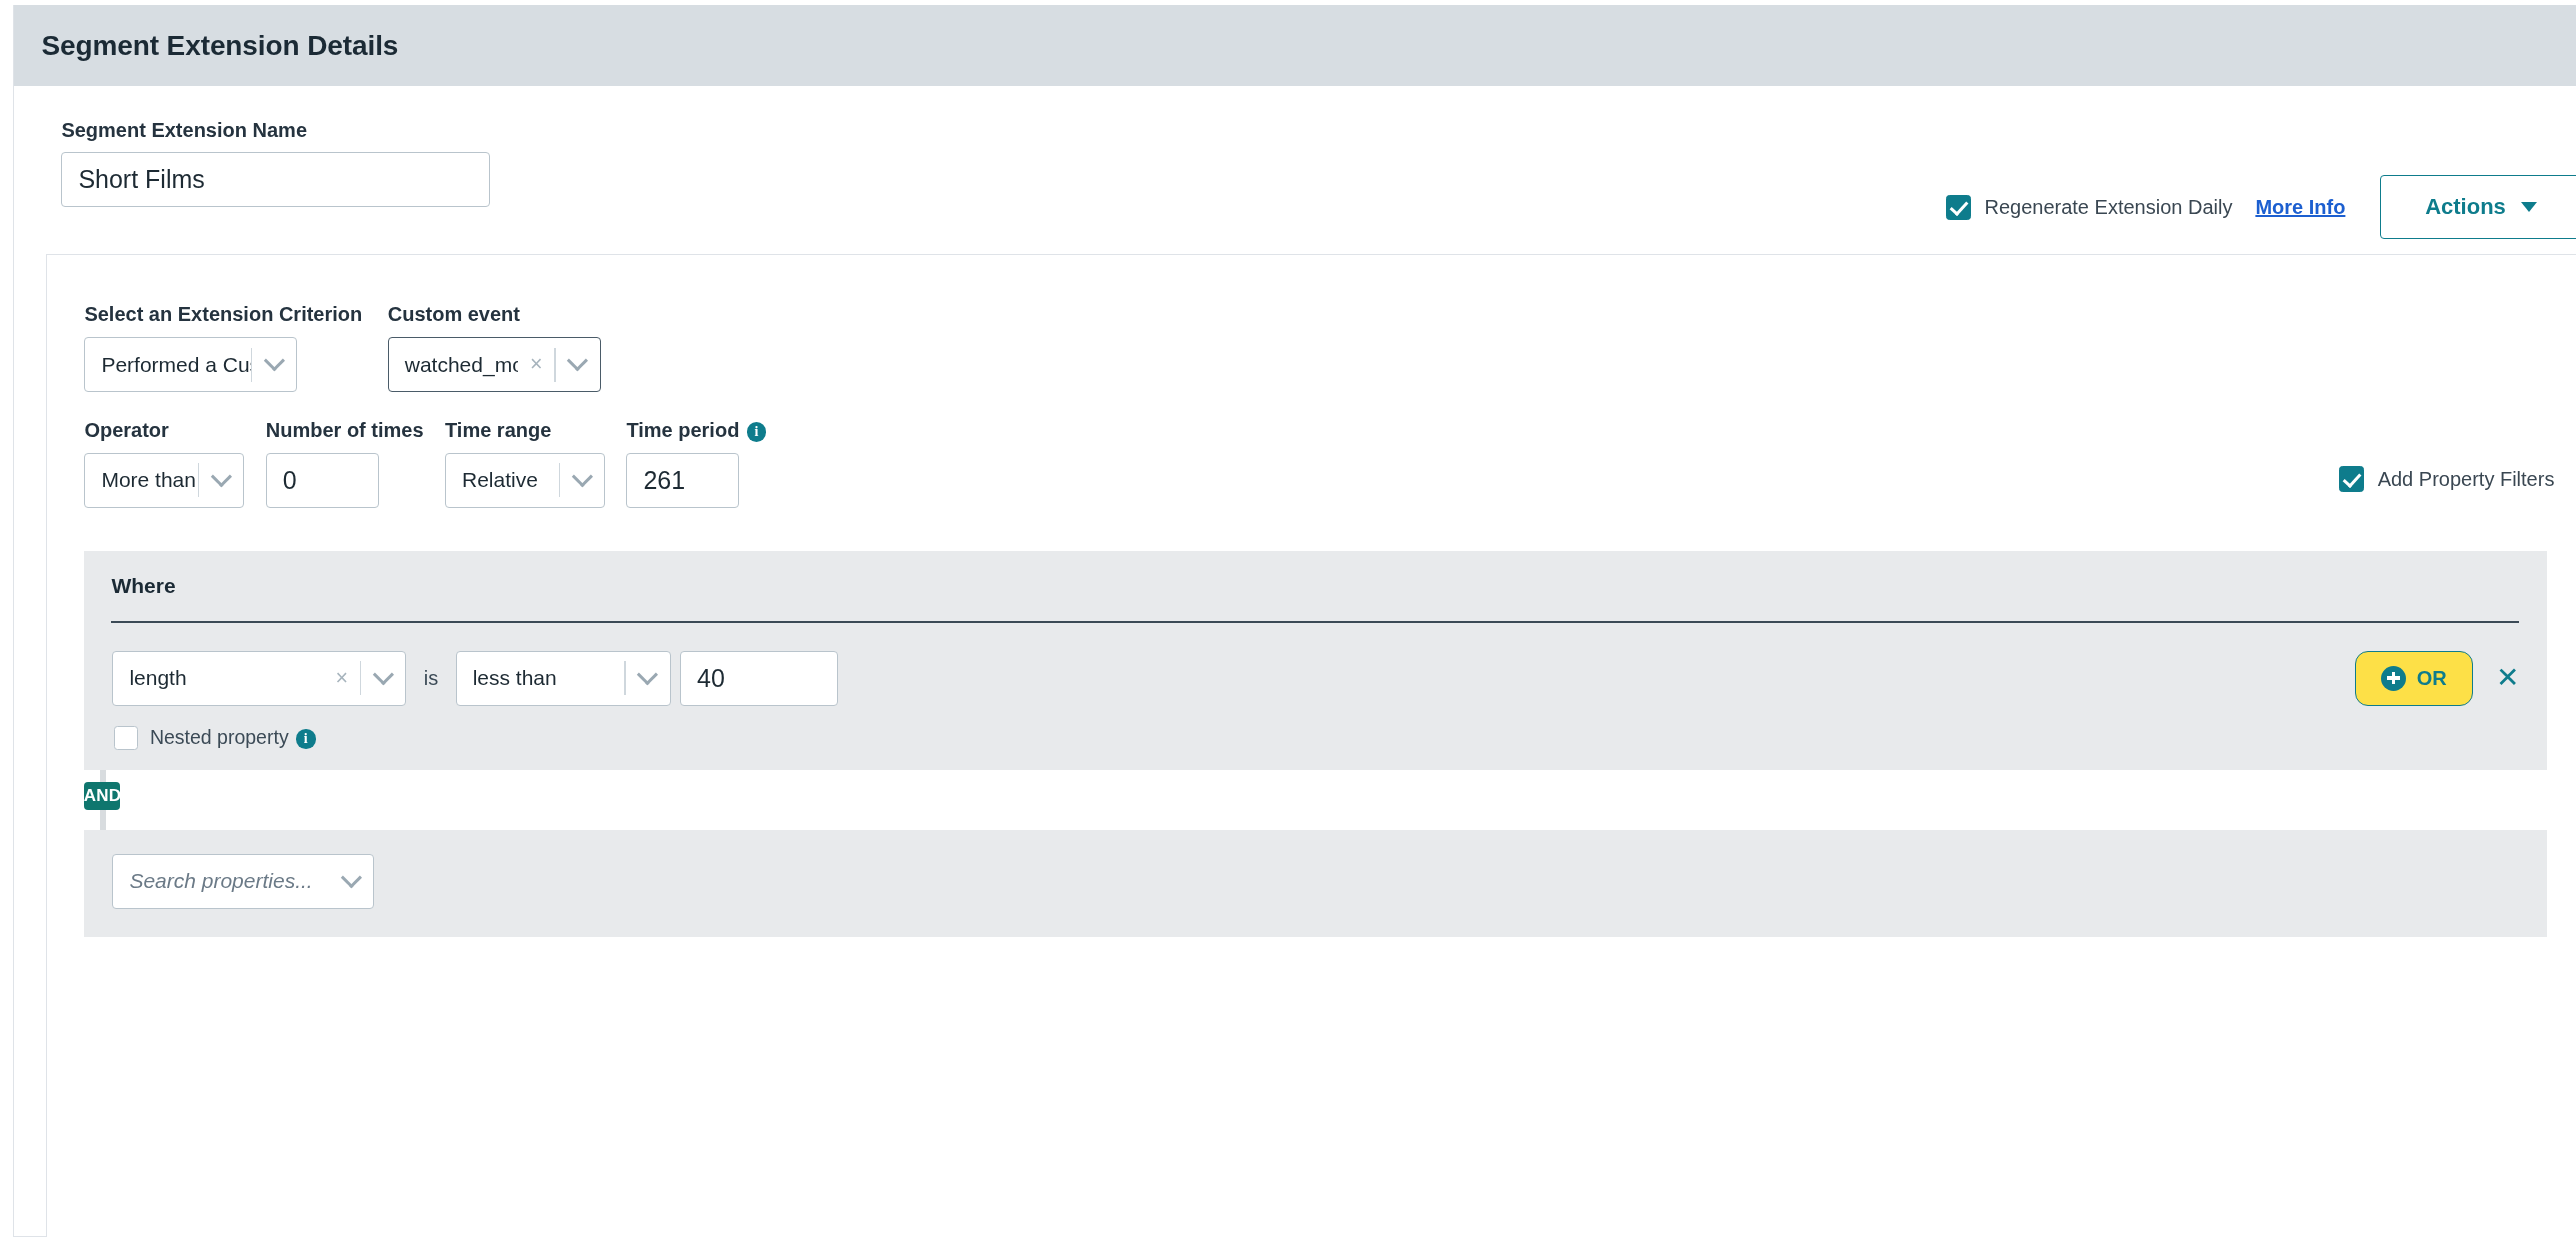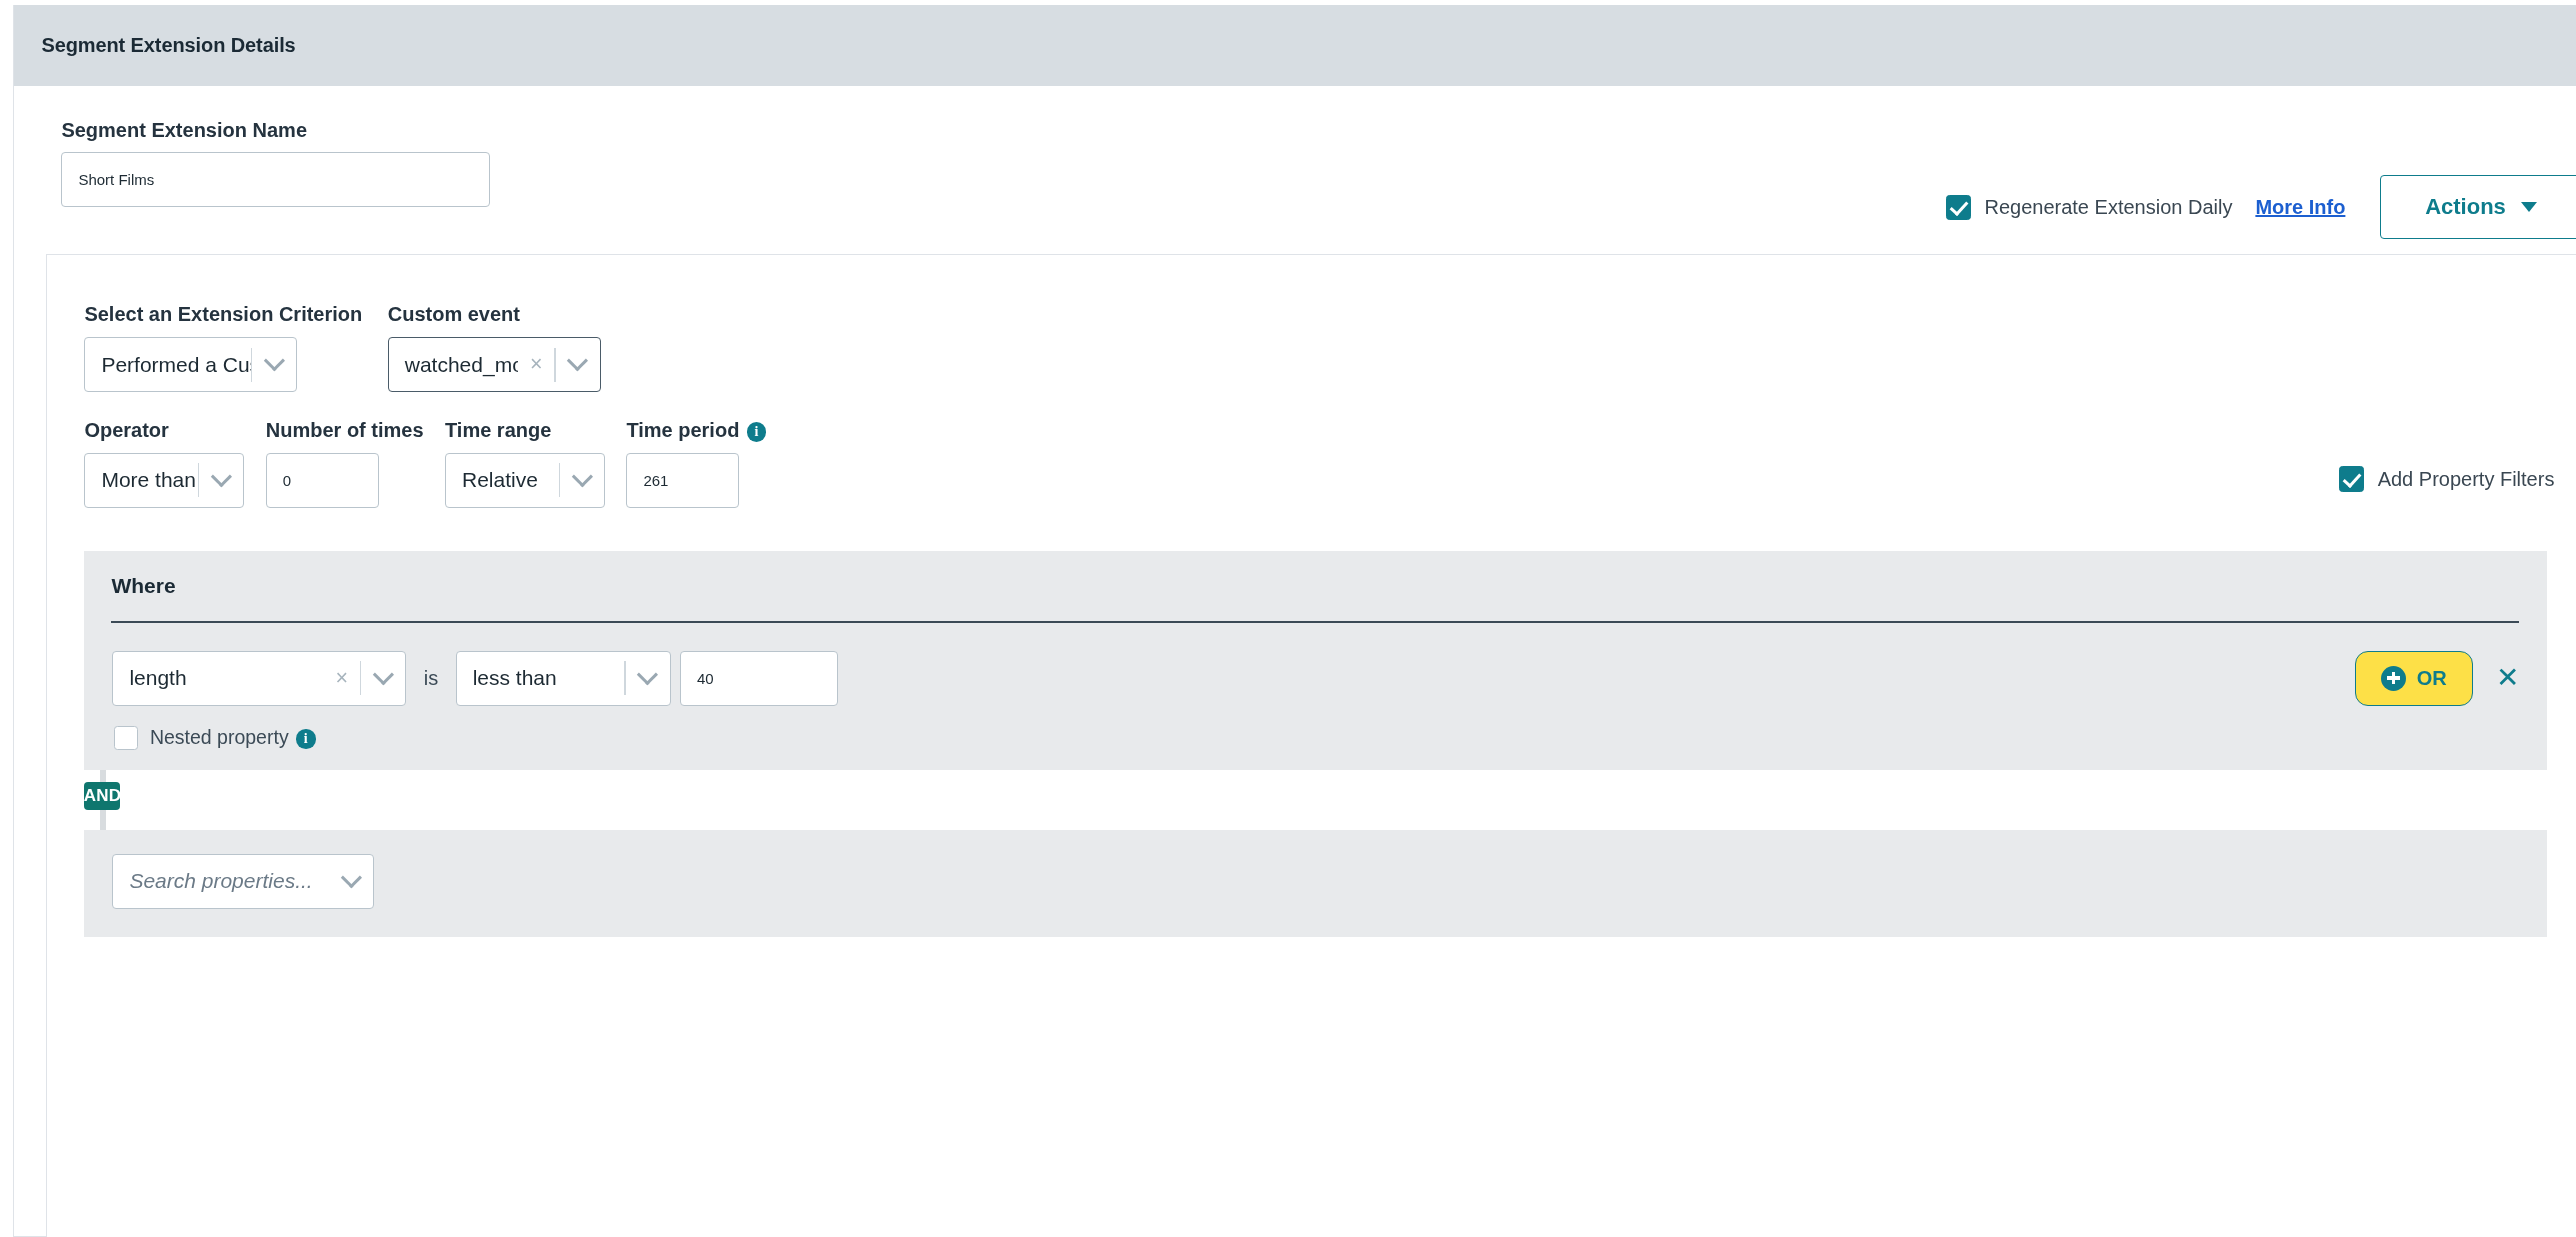--- a/index.html
+++ b/index.html
@@ -25,21 +25,21 @@
   }
 
   .card-header {
     height: 81px;
     background: #d7dde2;
     display: flex;
     align-items: center;
     padding-left: 27px;
   }
   .card-header .title {
-    font-size: 20px;
+    font-size: 28px;
     font-weight: bold;
     color: #1b2a35;
     letter-spacing: -0.1px;
   }
 
   .card-body {
     padding: 0 0 0 0;
     position: relative;
   }
 
@@ -57,21 +57,21 @@
     color: #25333f;
     display: block;
     margin-bottom: 10.7px;
     white-space: nowrap;
   }
   .txtinput {
     height: 55px;
     border: 1.3px solid #b9c4cc;
     border-radius: 4px;
     background: #fff;
-    font-size: 15px;
+    font-size: 25px;
     color: #1d2a33;
     padding: 0 16px;
     font-family: "Liberation Sans", sans-serif;
     display: flex;
     align-items: center;
   }
   #name-input { width: 429px; }
 
   
   .name-right {

